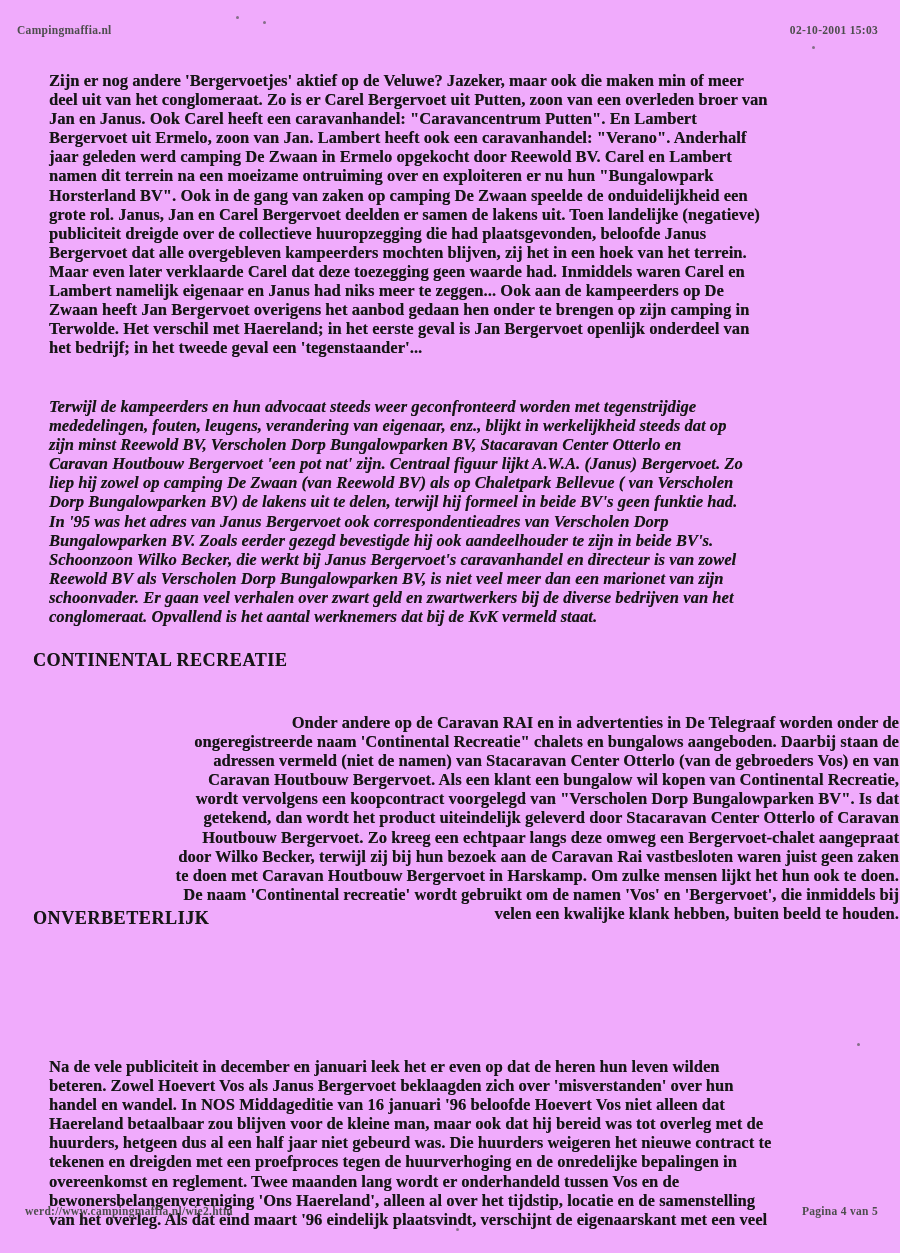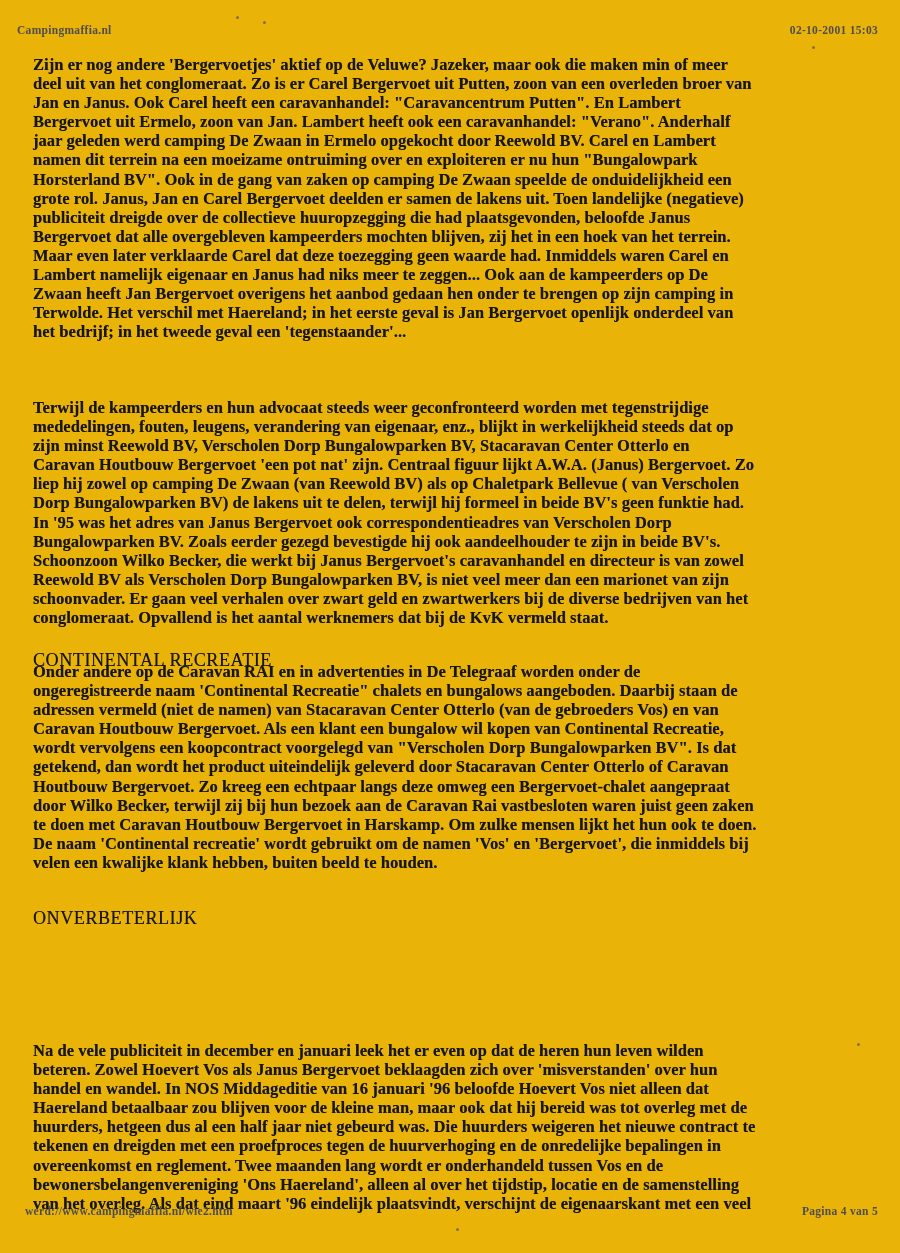--- a/index.html
+++ b/index.html
@@ -1,63 +1,63 @@
 <!DOCTYPE html>
 <html><head>
 <meta charset="utf-8">
 <style>
   html, body { margin: 0; padding: 0; background: #e8e8e8; }
   .page {
     position: relative;
     width: 900px;
     height: 1253px;
-    background: #eab308;
+    background: #f0abfc;
     font-family: "Liberation Serif", serif;
     overflow: hidden;
     margin: 0 auto;
   }
   .meta {
     position: absolute;
     font-size: 11.5px;
     font-weight: bold;
     color: #4d4d4d;
     letter-spacing: 0.3px;
     white-space: pre;
   }
   .meta.left  { left: 17px; }
   .meta.right { right: 22px; text-align: right; }
   .body-text {
     position: absolute;
     left: 33px;
     width: 850px;
-    margin: 0;
+    margin: 16px;
     font-size: 16.4px;
     line-height: 19.1px;
     font-weight: bold;
     color: #161616;
     letter-spacing: 0.1px;
     white-space: pre;
     text-shadow: 0.2px 0 0 rgba(0,0,0,0.55);
   }
   .section-heading {
     position: absolute;
     left: 33px;
     margin: 0;
     font-size: 18px;
     line-height: 20px;
-    font-weight: normal;
+    font-weight: bold;
     color: #161616;
     letter-spacing: 0.6px;
     white-space: pre;
     text-shadow: 0.2px 0 0 rgba(0,0,0,0.55);
   }
   .p1 { top: 55px; }
-  .p2 { top: 398px; }
+  .p2 { top: 381px; font-style: italic; }
   .h1 { top: 650px; }
-  .p3 { top: 662px; }
+  .p3 { top: 697px; text-align: right; }
   .h2 { top: 908px; }
   .p4 { top: 1041px; }
   .footer-row { top: 1205px; }
   .speck {
     position: absolute;
     background: #555;
     border-radius: 50%;
     width: 3px;
     height: 3px;
     opacity: 0.7;

